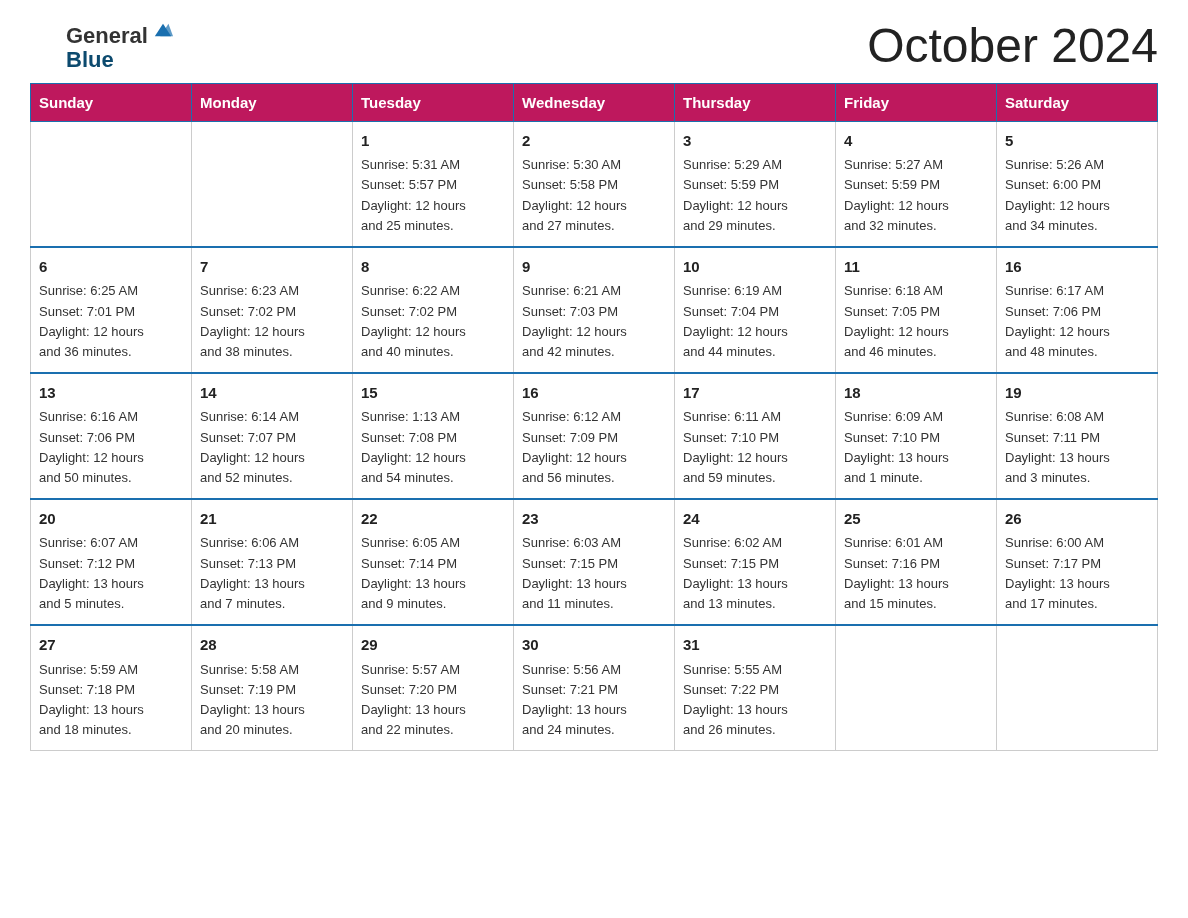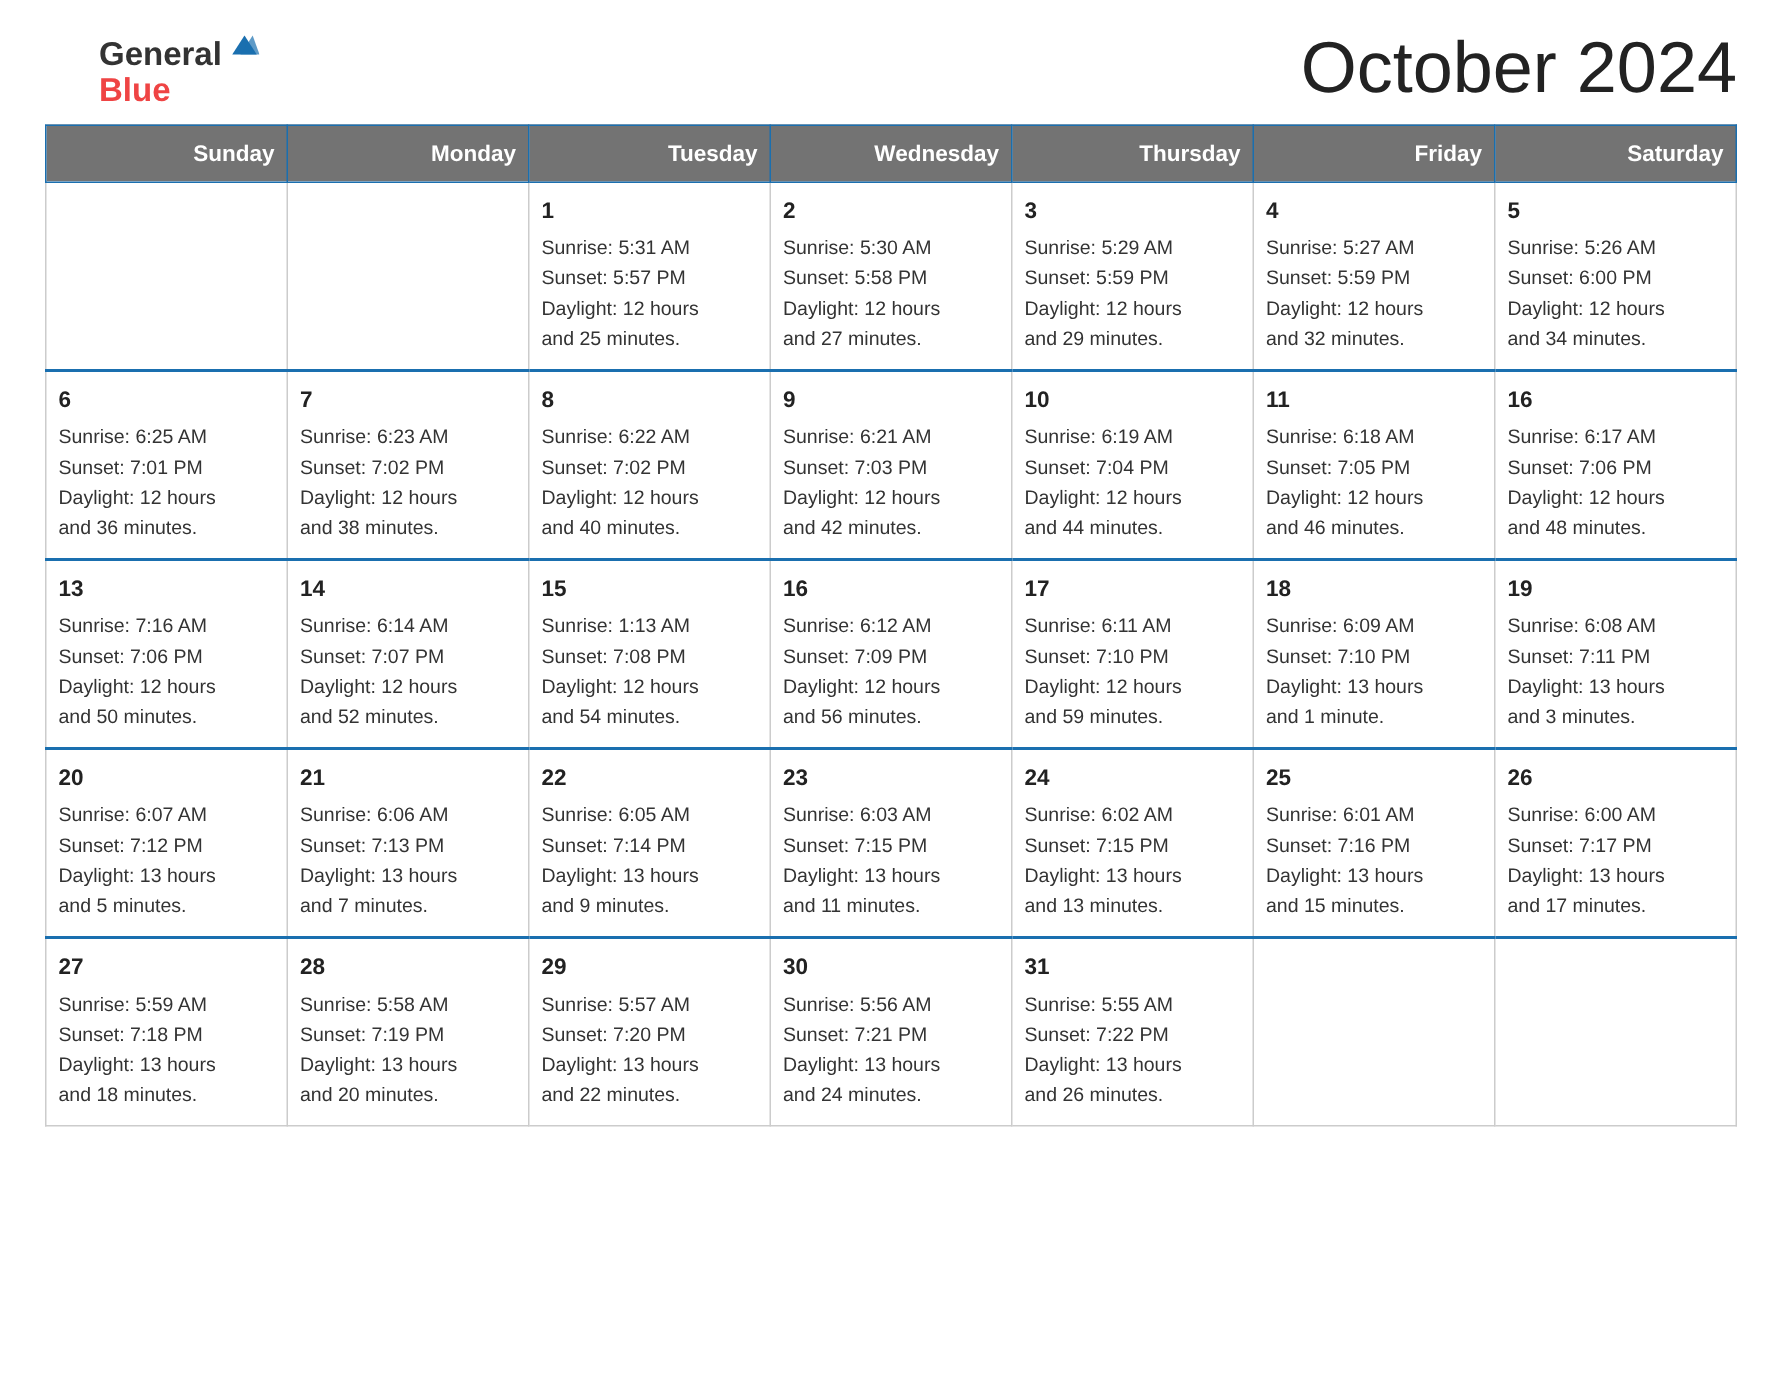--- a/index.html
+++ b/index.html
@@ -25,21 +25,21 @@
       margin-left: 36px;
     }
     .logo-text-general {
       font-size: 22px;
       font-weight: bold;
       color: #333;
     }
     .logo-text-blue {
       font-size: 22px;
       font-weight: bold;
-      color: #ef4444;
+      color: #0c4a6e;
     }
     .logo-icon {
       width: 22px;
       height: 22px;
       margin-left: 2px;
     }
     .title-area {
       text-align: center;
     }
     .month-title {
@@ -54,26 +54,26 @@
       font-weight: normal;
       margin-top: 4px;
     }
     .calendar-table {
       width: 100%;
       border-collapse: collapse;
       margin-top: 10px;
       border: 1px solid #ccc;
     }
     .calendar-table th {
-      background-color: #737373;
+      background-color: #be185d;
       color: #fff;
       padding: 10px 8px;
       font-size: 15px;
       font-weight: bold;
-      text-align: right;
+      text-align: left;
       border: 1px solid #1a6faf;
     }
     .calendar-table td {
       vertical-align: top;
       padding: 8px 8px 10px 8px;
       border: 1px solid #ccc;
       font-size: 13px;
       line-height: 1.5;
       width: calc(100% / 7);
       min-height: 90px;
@@ -214,21 +214,21 @@
           <span class="day-number">16</span>
           <div class="day-info">Sunrise: 6:17 AM</div>
           <div class="day-info">Sunset: 7:06 PM</div>
           <div class="day-info">Daylight: 12 hours</div>
           <div class="day-info">and 48 minutes.</div>
         </td>
       </tr>
       <tr class="row-divider">
         <td>
           <span class="day-number">13</span>
-          <div class="day-info">Sunrise: 7:16 AM</div>
+          <div class="day-info">Sunrise: 6:16 AM</div>
           <div class="day-info">Sunset: 7:06 PM</div>
           <div class="day-info">Daylight: 12 hours</div>
           <div class="day-info">and 50 minutes.</div>
         </td>
         <td>
           <span class="day-number">14</span>
           <div class="day-info">Sunrise: 6:14 AM</div>
           <div class="day-info">Sunset: 7:07 PM</div>
           <div class="day-info">Daylight: 12 hours</div>
           <div class="day-info">and 52 minutes.</div>

